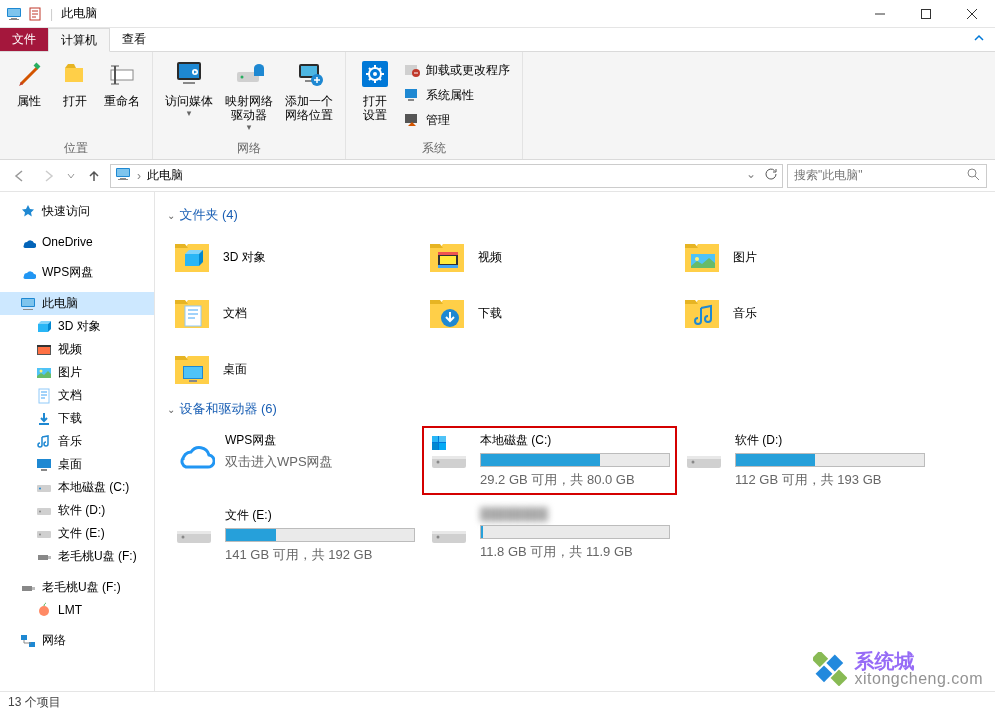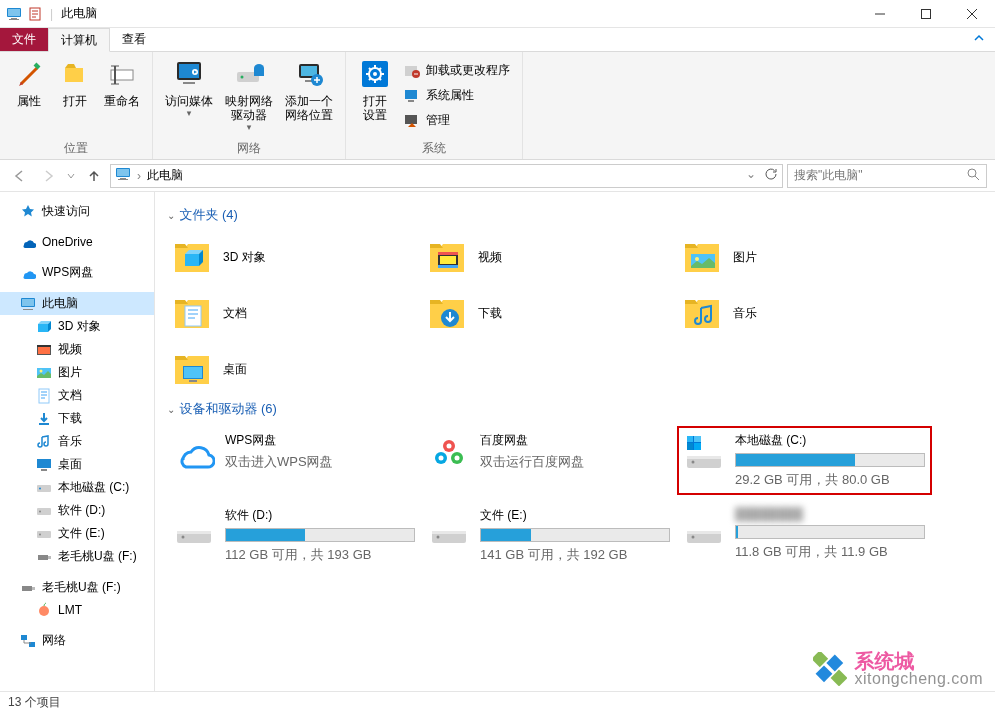--- a/index.html
+++ b/index.html
@@ -21,21 +21,21 @@
 .menutabs .chevron { position: absolute; right: 10px; top: 4px; color: #0078d7; }
 
 
 .ribbon { height: 108px; background: #f5f5f5; border-bottom: 1px solid #dadada; display: flex; }
 .ribbon-group { padding: 4px 8px 2px 8px; border-right: 1px solid #e3e3e3; display: flex; flex-direction: column; }
 .ribbon-items { display: flex; gap: 4px; flex: 1; align-items: flex-start; }
 .ribbon-item { display: flex; flex-direction: column; align-items: center; padding: 2px 4px; min-width: 42px; }
 .ribbon-item .ri-icon { width: 32px; height: 32px; margin-bottom: 4px; display: flex; align-items: center; justify-content: center; }
 .ribbon-item .ri-label { text-align: center; font-size: 12px; line-height: 14px; }
 .ribbon-small-list { display: flex; flex-direction: column; gap: 4px; padding-top: 4px; }
-.ribbon-small-item { display: flex; align-items: flex-end; gap: 6px; padding: 2px 4px; }
+.ribbon-small-item { display: flex; align-items: flex-start; gap: 6px; padding: 2px 4px; }
 .ribbon-small-item .rsi-icon { width: 16px; height: 16px; }
 .ribbon-group-label { text-align: center; color: #666; font-size: 12px; padding-top: 2px; }
 
 
 .addr-row { height: 32px; display: flex; align-items: center; gap: 4px; padding: 0 8px; border-bottom: 1px solid #e5e5e5; }
 .nav-arrow { width: 24px; height: 24px; display: flex; align-items: center; justify-content: center; color: #999; }
 .addr-box { flex: 1; height: 24px; border: 1px solid #ccc; display: flex; align-items: center; padding: 0 4px; gap: 6px; }
 .addr-box .sep { color: #888; }
 .addr-actions { display: flex; gap: 2px; margin-left: auto; }
 .search-box { width: 200px; height: 24px; border: 1px solid #ccc; display: flex; align-items: center; padding: 0 6px; color: #777; }
@@ -66,21 +66,21 @@
 .drive-bar-fill { position: absolute; left: 0; top: 0; bottom: 0; background: #26a0da; }
 .drive-item .di-stats { font-size: 13px; color: #666; }
 
 
 .statusbar { height: 22px; border-top: 1px solid #e5e5e5; display: flex; align-items: center; padding: 0 8px; font-size: 12px; color: #444; }
 
 
 .watermark { position: absolute; right: 12px; bottom: 26px; display: flex; align-items: center; gap: 8px; opacity: 0.9; }
 .watermark .logo { width: 34px; height: 34px; }
 .watermark .wm-text { display: flex; flex-direction: column; line-height: 1; }
-.watermark .wm-title { font-size: 20px; font-weight: bold; color: #ec4899; }
+.watermark .wm-title { font-size: 20px; font-weight: bold; color: #8b5cf6; }
 .watermark .wm-sub { font-size: 16px; color: #888; letter-spacing: 0.5px; }
 
 
 .fld { fill: #ffcf48; }
 .fld-back { fill: #e6b423; }
 </style>
 </head>
 <body>
 
 <div class="titlebar">
@@ -527,36 +527,20 @@
           <div class="di-icon">
             <svg width="42" height="42">
               <path d="M10 28a8 8 0 018-8 10 10 0 0118 3 6 6 0 01-2 12H13a6 6 0 01-3-9z" fill="none" stroke="#2196f3" stroke-width="3"></path>
             </svg>
           </div>
     <div class="di-info">
             <div class="di-name">WPS网盘</div>
             <div class="di-stats">双击进入WPS网盘</div>
           </div>
         </div>
-        <div class="drive-item">
-          <div class="di-icon">
-            <svg width="42" height="42">
-              <circle cx="21" cy="14" r="6" fill="#ef5350"></circle>
-              <circle cx="13" cy="26" r="6" fill="#06a7e2"></circle>
-              <circle cx="29" cy="26" r="6" fill="#3bbd52"></circle>
-              <circle cx="21" cy="14" r="2.5" fill="#fff"></circle>
-              <circle cx="13" cy="26" r="2.5" fill="#fff"></circle>
-              <circle cx="29" cy="26" r="2.5" fill="#fff"></circle>
-            </svg>
-          </div>
-    <div class="di-info">
-            <div class="di-name">百度网盘</div>
-            <div class="di-stats">双击运行百度网盘</div>
-          </div>
-        </div>
         <div class="drive-item highlighted">
           <div class="di-icon">
             <svg width="42" height="42">
               <rect x="4" y="4" width="14" height="14" fill="#0078d7"></rect>
               <rect x="4" y="4" width="6" height="6" fill="#29b6f6"></rect>
               <rect x="11" y="4" width="7" height="6" fill="#4fc3f7"></rect>
               <rect x="4" y="11" width="6" height="7" fill="#0288d1"></rect>
               <rect x="11" y="11" width="7" height="7" fill="#03a9f4"></rect>
               <rect x="4" y="24" width="34" height="12" fill="#d0d0d0" rx="2"></rect>
               <rect x="4" y="24" width="34" height="3" fill="#e8e8e8"></rect>

